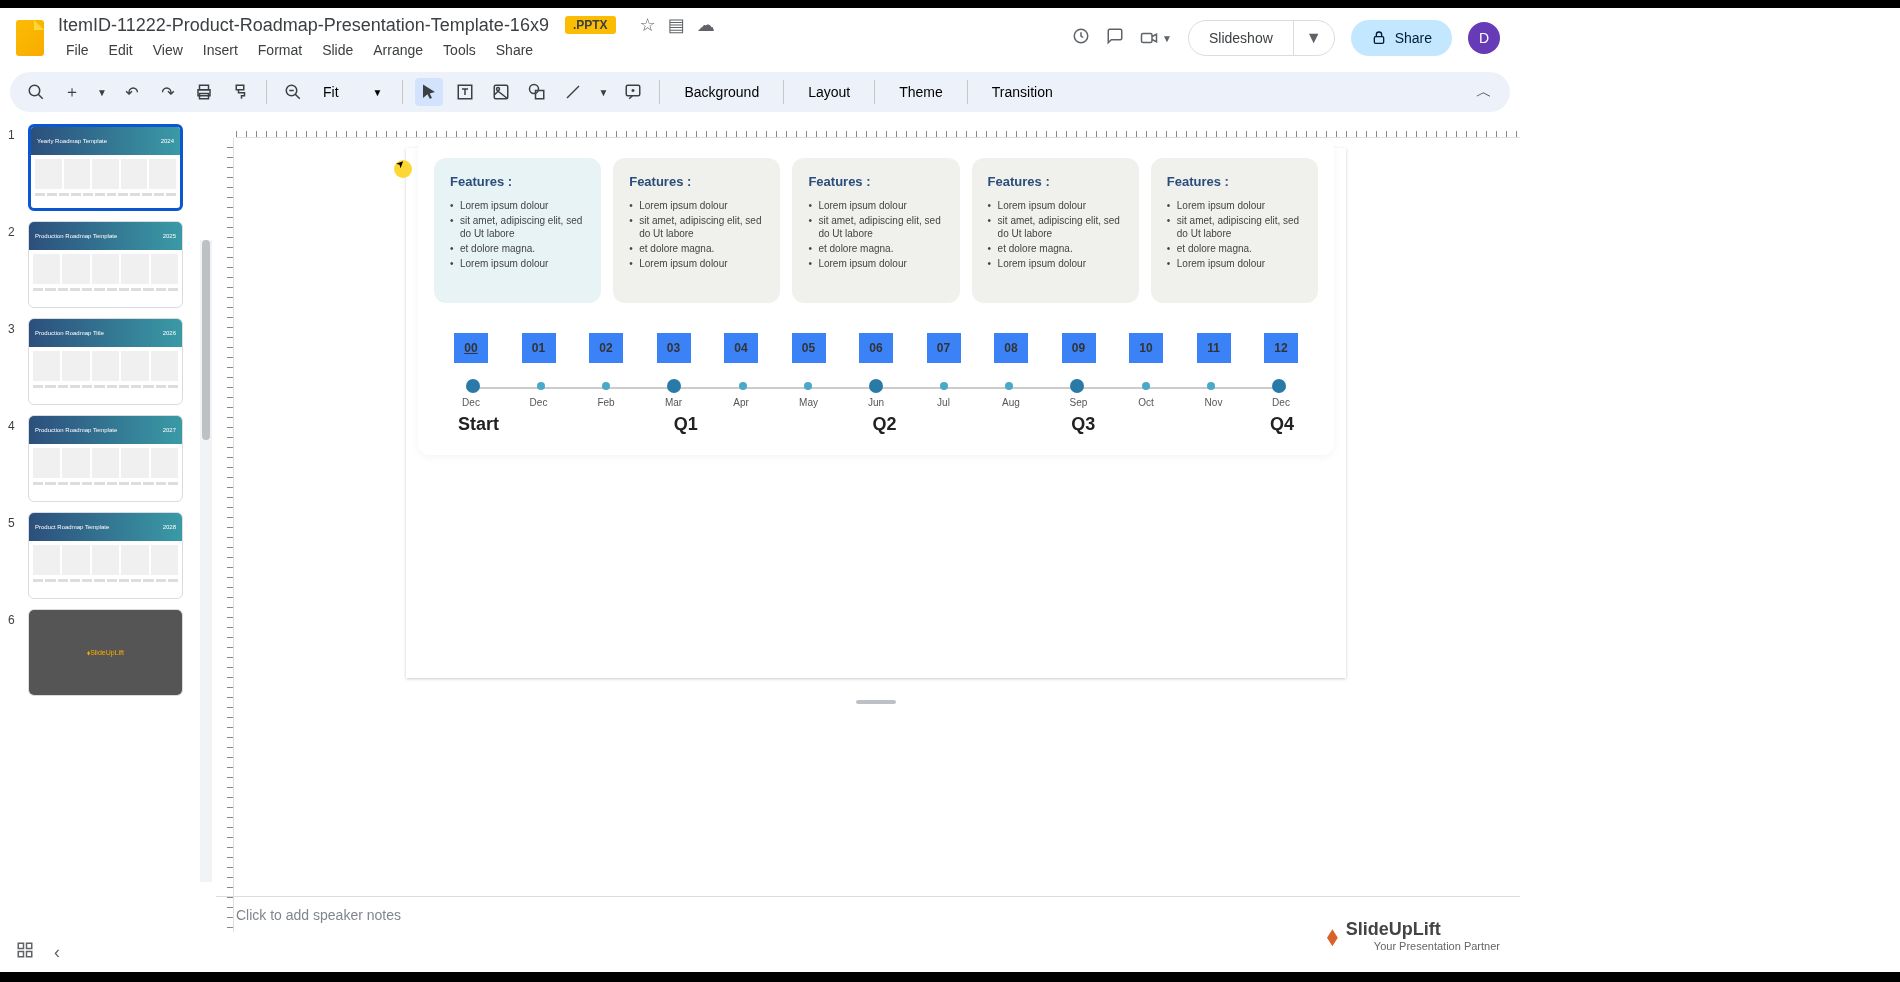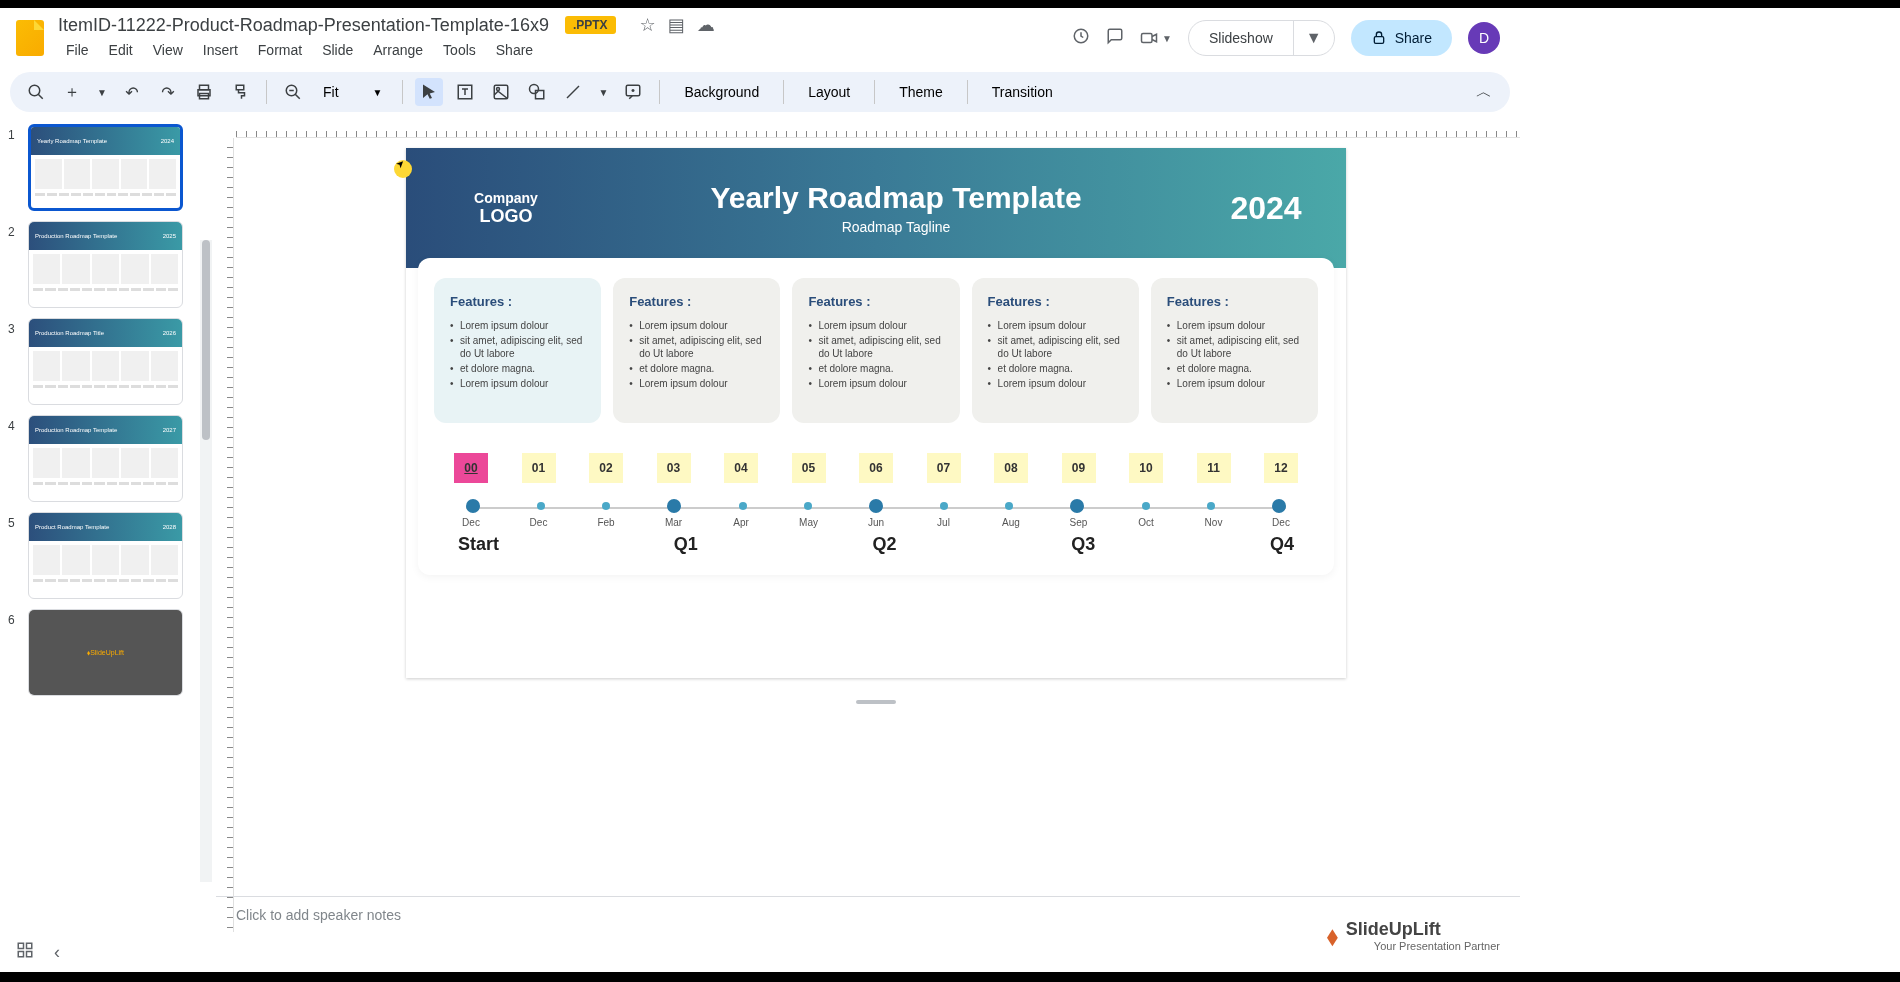--- a/index.html
+++ b/index.html
@@ -79,22 +79,22 @@
     .features-row { display: flex; gap: 12px; }
     .feature-card { flex: 1; background: #f0f0ed; padding: 16px; min-height: 145px; border-radius: 12px; }
     .feature-card.highlight { background: #e8f3f5; }
     .feature-card h3 { font-size: 13px; font-weight: 700; color: #2a4d7a; margin-bottom: 10px; }
     .feature-card ul { list-style: none; }
     .feature-card li { font-size: 10px; color: #444; margin-bottom: 2px; padding-left: 10px; position: relative; line-height: 1.3; }
     .feature-card li::before { content: '•'; position: absolute; left: 0; }
     
     .timeline { margin-top: 30px; padding: 0 20px; }
     .month-boxes { display: flex; justify-content: space-between; }
-    .month-box { width: 34px; height: 30px; background: #fef9c3; display: flex; align-items: center; justify-content: center; font-size: 12px; font-weight: 600; color: #333; }
-    .month-box.highlight { background: #ec4899; text-decoration: underline; }
+    .month-box { width: 34px; height: 30px; background: #3b82f6; display: flex; align-items: center; justify-content: center; font-size: 12px; font-weight: 600; color: #333; }
+    .month-box.highlight { background: #3b82f6; text-decoration: underline; }
     .timeline-line { position: relative; height: 2px; background: #ccc; margin: 24px 12px 8px; }
     .timeline-dots { display: flex; justify-content: space-between; position: absolute; top: -5px; left: 0; right: 0; }
     .dot { width: 8px; height: 8px; border-radius: 50%; background: #4aa8c8; }
     .dot.big { width: 14px; height: 14px; margin-top: -3px; background: #2a7aa8; }
     .month-labels { display: flex; justify-content: space-between; margin-top: 4px; }
     .month-label { width: 34px; text-align: center; font-size: 10px; color: #555; }
     .quarter-labels { display: flex; justify-content: space-between; margin-top: 6px; padding: 0 4px; }
     .quarter-label { font-size: 18px; font-weight: 700; color: #222; }
     .quarter-label.hidden { visibility: hidden; }
     
@@ -429,31 +429,20 @@
   <div class="panel-scroll">
       <div class="scroll-thumb"></div>
     </div>
 
   <div class="canvas-area">
     <div class="ruler-h"></div>
     <div class="ruler-v"></div>
 
     <div class="slide-canvas">
       <div class="cursor-annot"></div>
-      <div class="slide-header">
-        <div class="logo-area">
-          <div class="company">Company</div>
-          <div class="logo-text">LOGO</div>
-        </div>
-        <div class="title-center">
-          <h1>Yearly Roadmap Template</h1>
-          <p>Roadmap Tagline</p>
-        </div>
-        <div class="year">2024</div>
-      </div>
 
       <div class="slide-body">
         <div class="features-row">
           <div class="feature-card highlight">
             <h3>Features :</h3>
             <ul>
               <li>Lorem ipsum dolour</li>
               <li>sit amet, adipiscing elit, sed do Ut labore</li>
               <li>et dolore magna.</li>
               <li>Lorem ipsum dolour</li>

